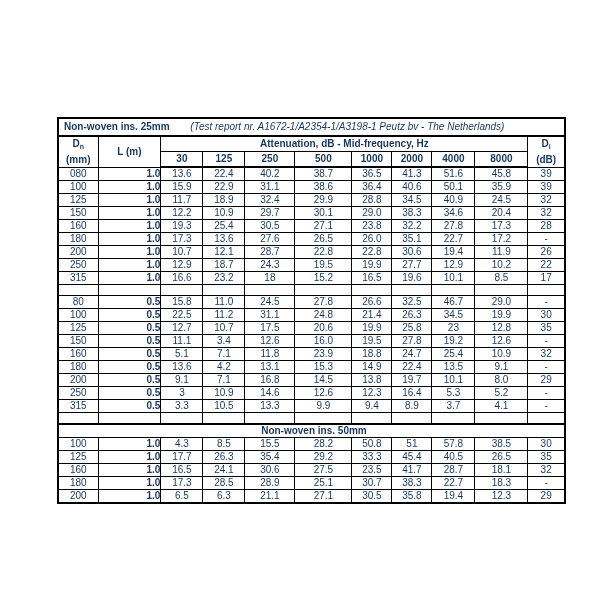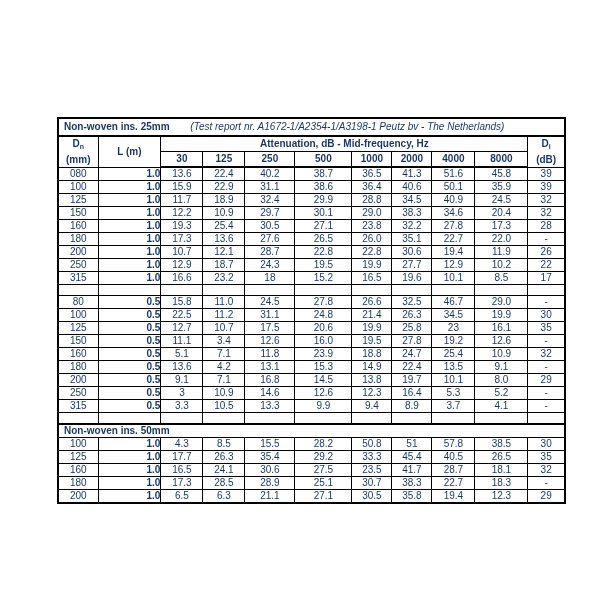--- a/index.html
+++ b/index.html
@@ -24,21 +24,21 @@
   }
   .atten .title-left { font-weight: bold; }
   .atten .title-right { margin-left: 18px; font-weight: normal; font-style: italic; }
   .atten thead th { font-weight: bold; height: 14px; line-height: 14px; }
   .atten thead .freq-row th { border-bottom: 2px solid #000000; }
   .atten th.twoline { height: auto; line-height: 13px; }
   .atten sub { font-size: 7px; vertical-align: -2px; }
   .atten .bold { font-weight: bold; padding-left: 48px; }
   .atten .spacer-row td { height: 10px; line-height: 10px; }
   .atten .section-row td {
-    text-align: left; padding-left: 5px; font-weight: bold;
+    text-align: center; padding-left: 5px; font-weight: bold;
     border-top: 2px solid #000000; height: 12px; line-height: 12px;
   }
 </style>
 </head>
 <body>
 
 <div class="page">
   <table class="atten">
     <colgroup>
       <col style="width:40px">
@@ -152,21 +152,21 @@
         <tr>
           <td>180</td>
           <td class="bold">1.0</td>
           <td>17.3</td>
           <td>13.6</td>
           <td>27.6</td>
           <td>26.5</td>
           <td>26.0</td>
           <td>35.1</td>
           <td>22.7</td>
-          <td>22.0</td>
+          <td>17.2</td>
           <td>-</td>
         </tr>
         <tr>
           <td>200</td>
           <td class="bold">1.0</td>
           <td>10.7</td>
           <td>12.1</td>
           <td>28.7</td>
           <td>22.8</td>
           <td>22.8</td>
@@ -243,21 +243,21 @@
         <tr>
           <td>125</td>
           <td class="bold">0.5</td>
           <td>12.7</td>
           <td>10.7</td>
           <td>17.5</td>
           <td>20.6</td>
           <td>19.9</td>
           <td>25.8</td>
           <td>23</td>
-          <td>16.1</td>
+          <td>12.8</td>
           <td>35</td>
         </tr>
         <tr>
           <td>150</td>
           <td class="bold">0.5</td>
           <td>11.1</td>
           <td>3.4</td>
           <td>12.6</td>
           <td>16.0</td>
           <td>19.5</td>

